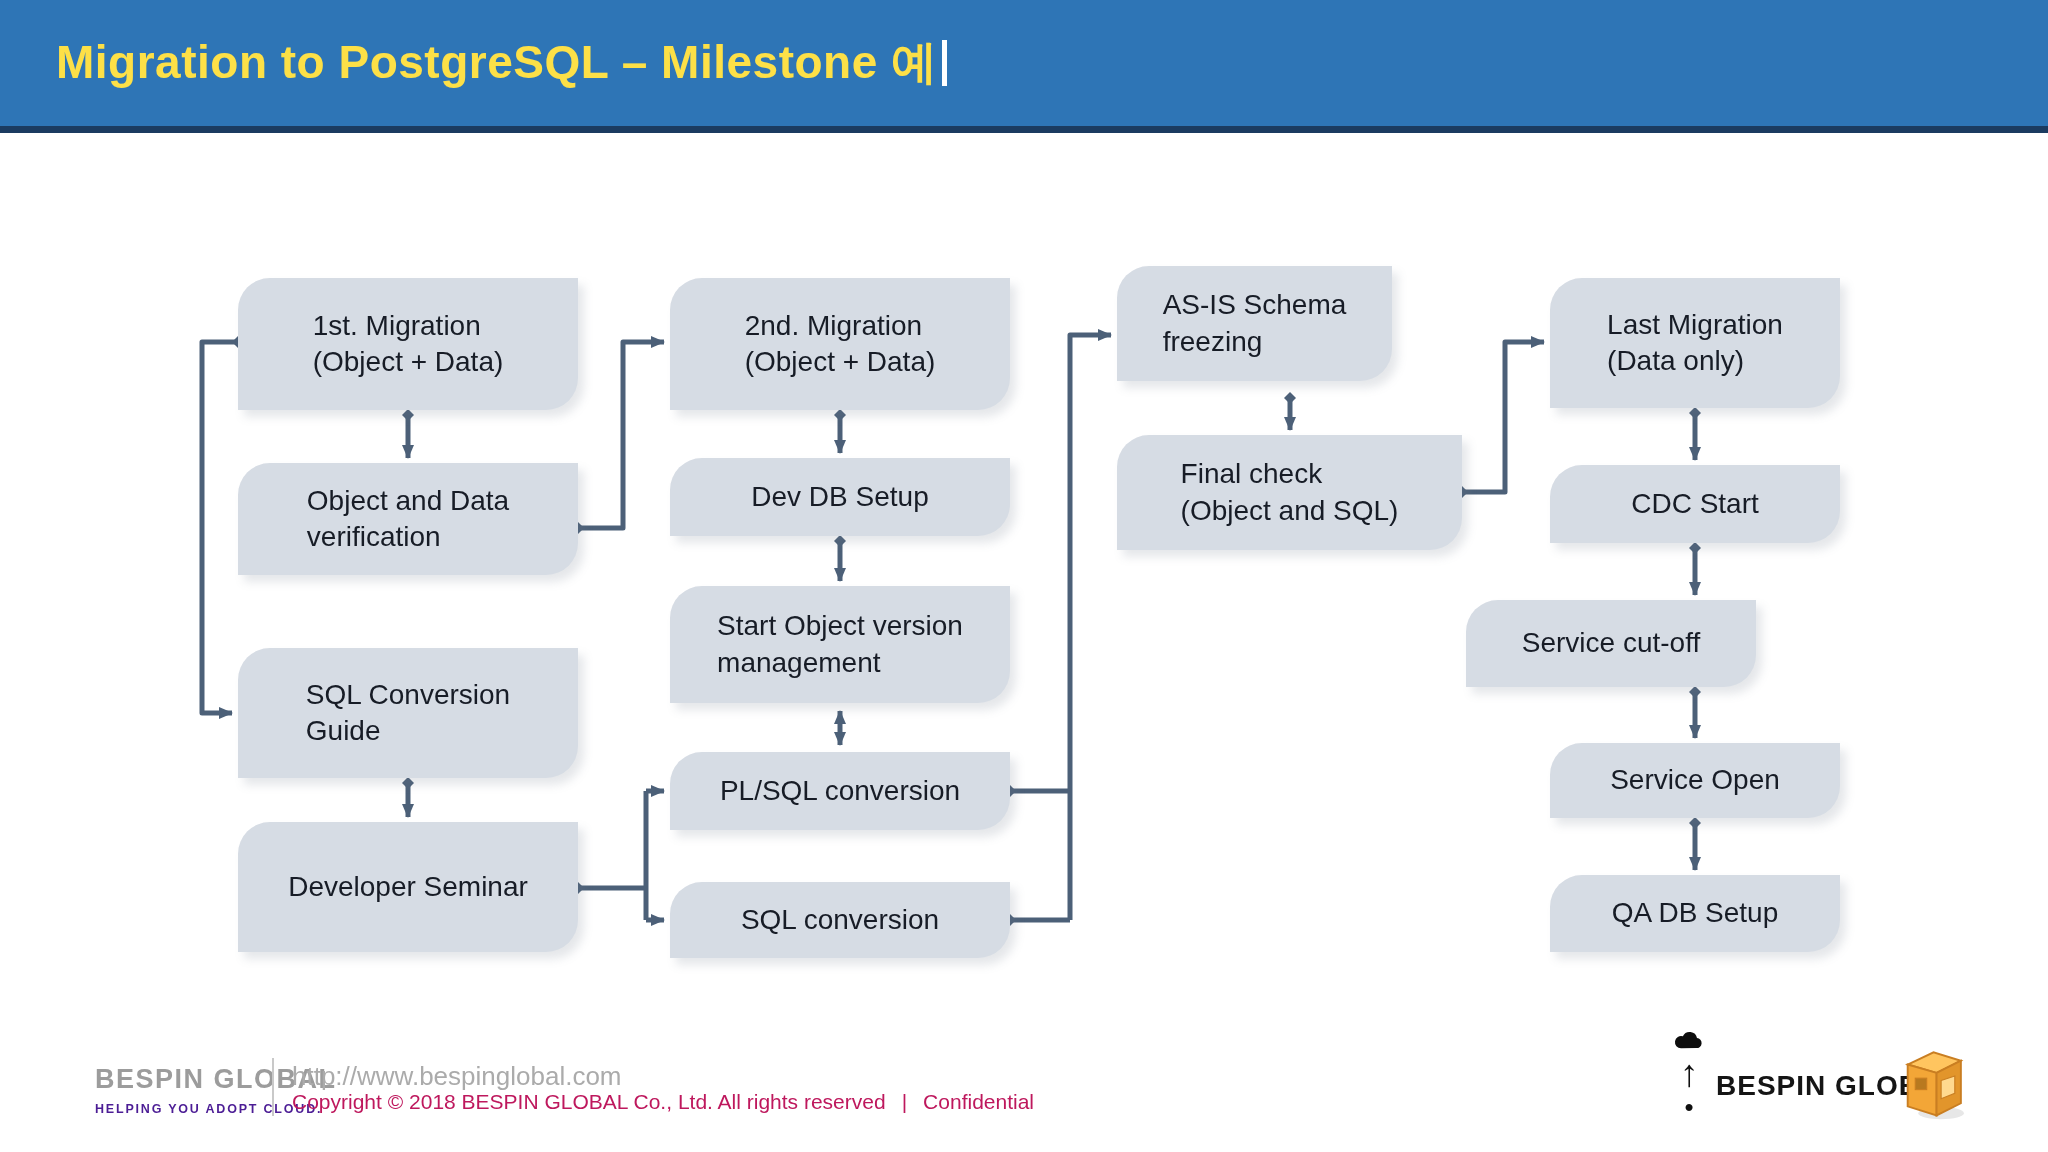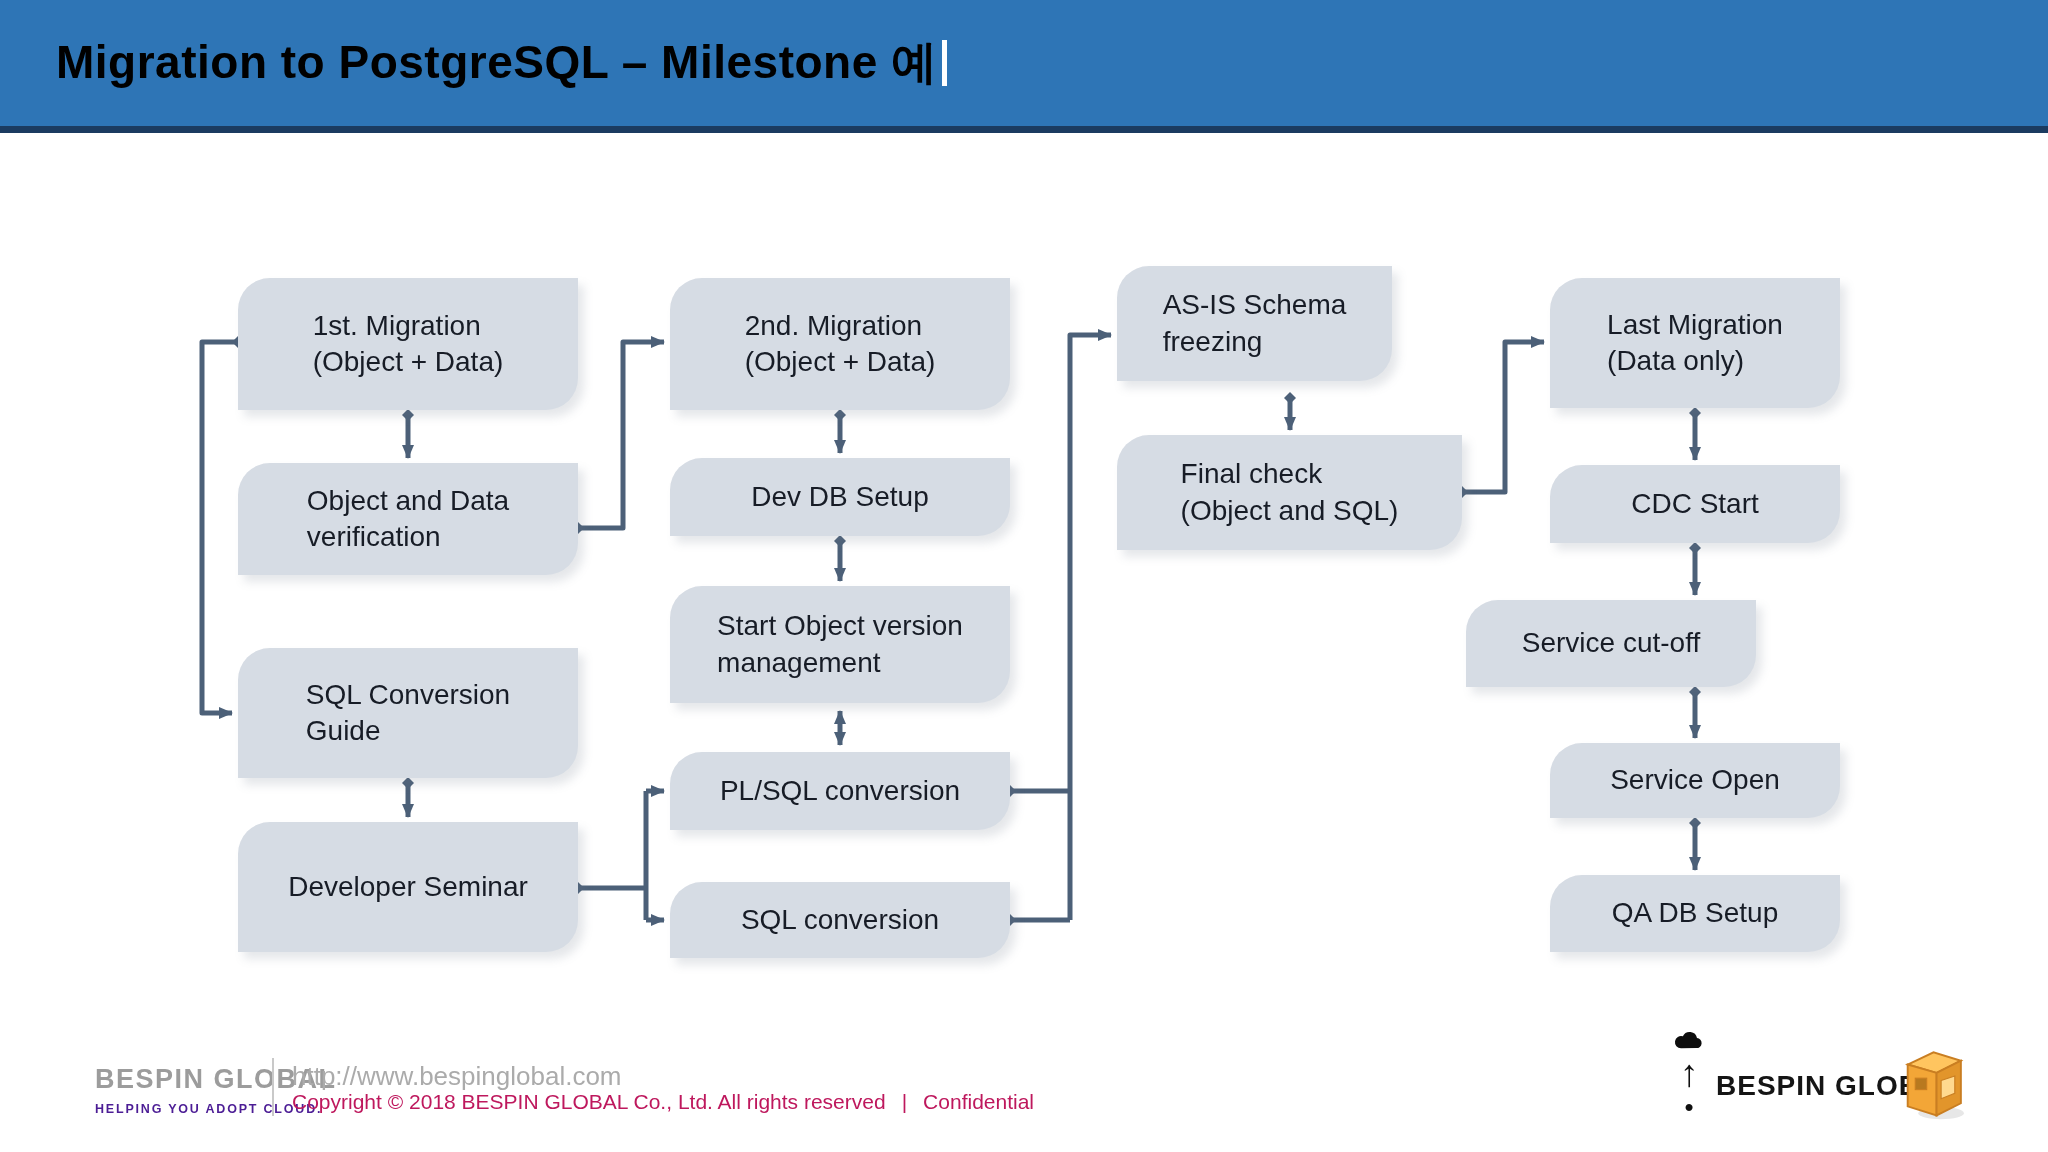--- a/index.html
+++ b/index.html
@@ -3,21 +3,21 @@
 <meta charset="utf-8">
 <style>
   html,body{margin:0;padding:0;background:#ffffff;}
   body{font-family:"Liberation Sans","DejaVu Sans",sans-serif;}
   .slide{position:relative;width:2048px;height:1152px;background:#fff;overflow:hidden;}
 
   
   .titlebar{position:absolute;left:0;top:0;width:2048px;height:126px;
     background:var(--headerBlue,#2E75B6);border-bottom:7px solid var(--headerEdge,#1B3B60);
     display:flex;align-items:center;}
-  .titlebar h1{color:#000000;font-size:46px;font-weight:700;margin:0 0 0 56px;letter-spacing:.5px;}
+  .titlebar h1{color:#fde047;font-size:46px;font-weight:700;margin:0 0 0 56px;letter-spacing:.5px;}
   .caret{display:inline-block;width:5px;height:46px;background:#ffffff;margin-left:4px;vertical-align:-8px;}
 
   
   .box{position:absolute;background:var(--boxFill,#D6DCE4);border-radius:32px 0 32px 0;
     display:flex;align-items:center;justify-content:center;text-align:left;
     color:var(--boxText,#171C26);font-size:28px;line-height:1.3;
     box-shadow:6px 7px 10px rgba(110,120,140,.18);}
   .box span{white-space:pre-line;}
 
   .connectors{position:absolute;left:0;top:0;pointer-events:none;}

